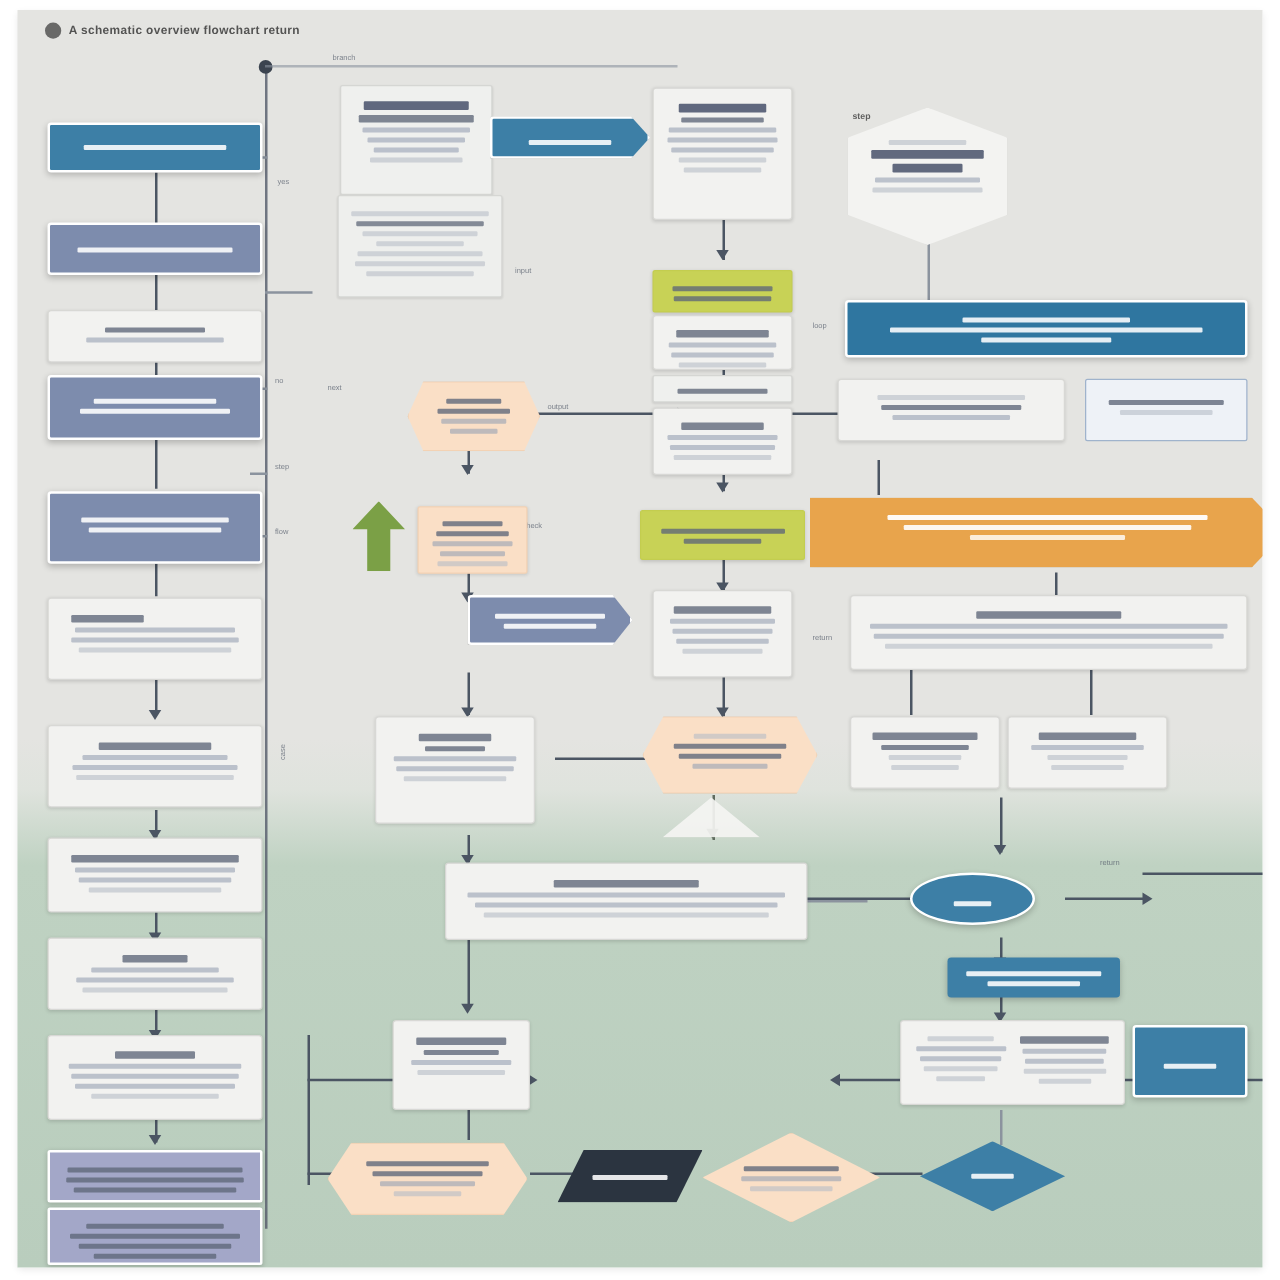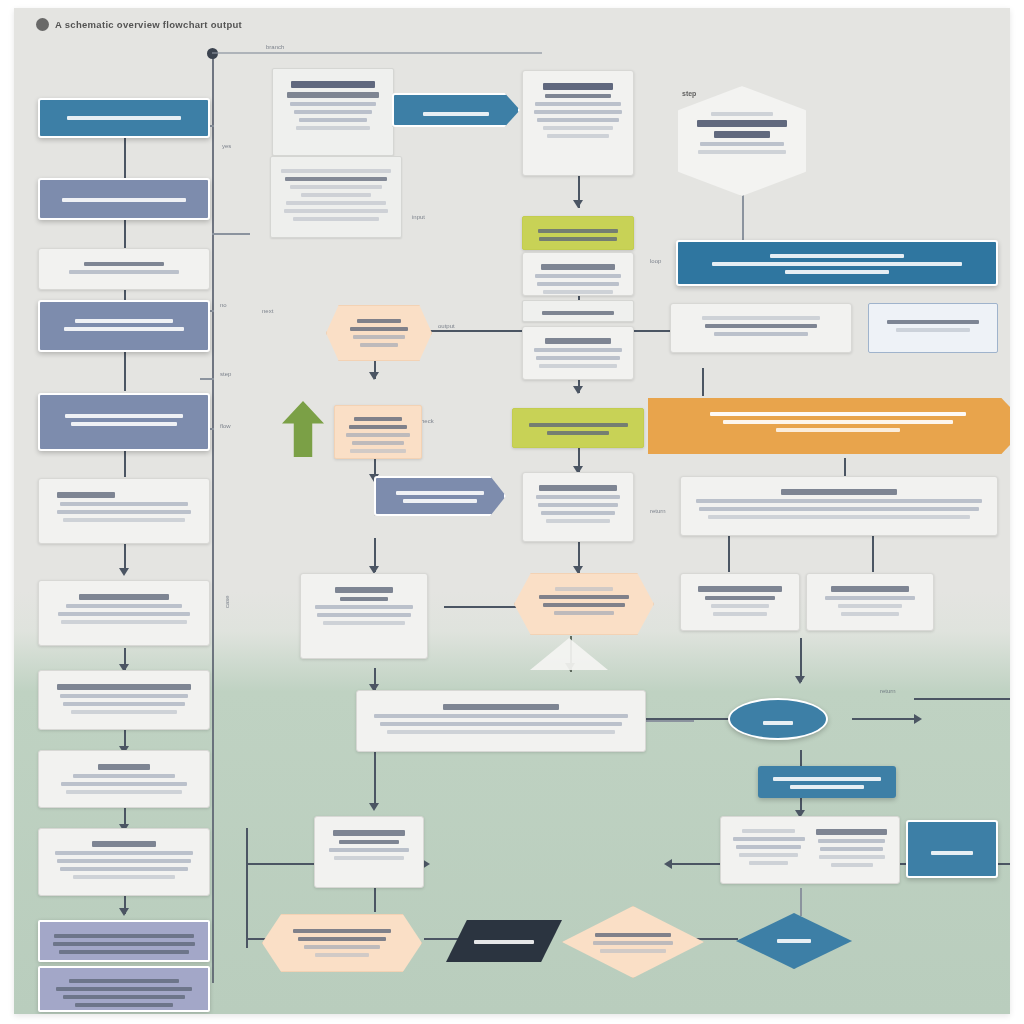--- a/index.html
+++ b/index.html
@@ -60,21 +60,21 @@
   .greenarrow{position:absolute;background:#7ba046;clip-path:polygon(50% 0,100% 40%,72% 40%,72% 100%,28% 100%,28% 40%,0 40%);}
   .cone{position:absolute;background:#f4f4f2;clip-path:polygon(50% 0,100% 100%,0 100%);opacity:.92;}
 </style>
 </head>
 <body>
 
 <div id="canvas">
 
   <div class="title-row">
     <span class="title-icon"></span>
-    <span class="title-txt">A schematic overview flowchart output</span>
+    <span class="title-txt">A schematic overview flowchart return</span>
   </div>
 
   <div class="conn vline" style="left:198px;top:45px;height:930px;background:#5a6270;width:2px;opacity:.85;"></div>
   <div style="position:absolute;left:193px;top:40px;width:11px;height:11px;border-radius:50%;background:#3b434f;"></div>
 
   <div class="conn hline light" style="left:198px;top:44px;width:330px;opacity:.6;"></div>
 
   <div class="conn vline" style="left:110px;top:130px;height:46px;"></div>
   <div class="conn vline" style="left:110px;top:212px;height:30px;"></div>
   <div class="conn vline" style="left:110px;top:282px;height:14px;"></div>

